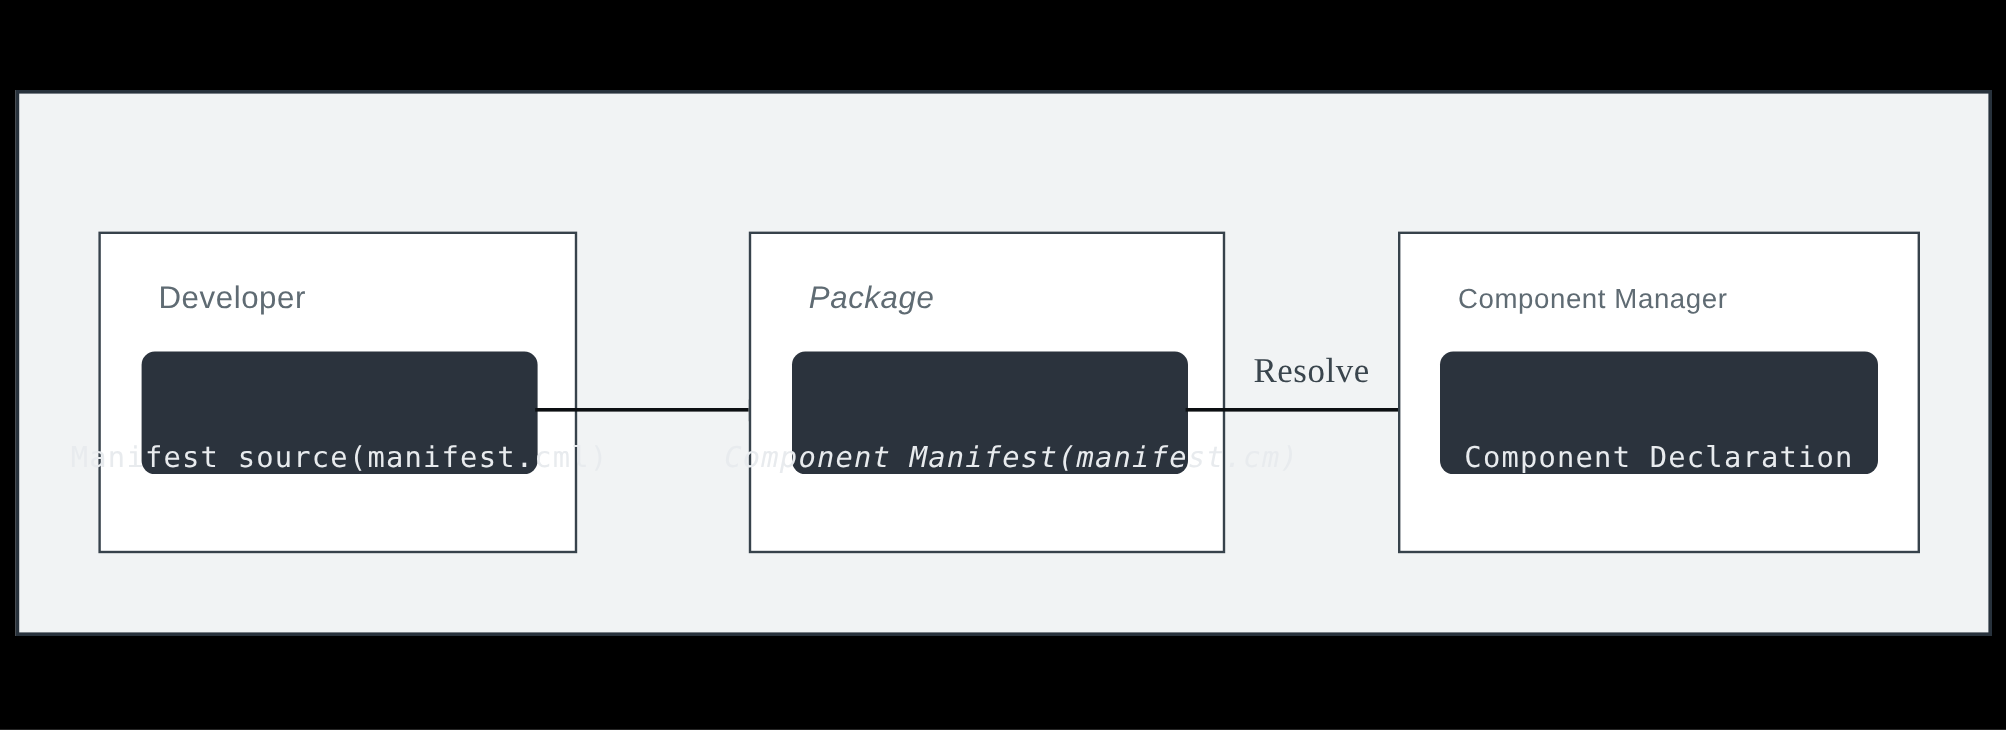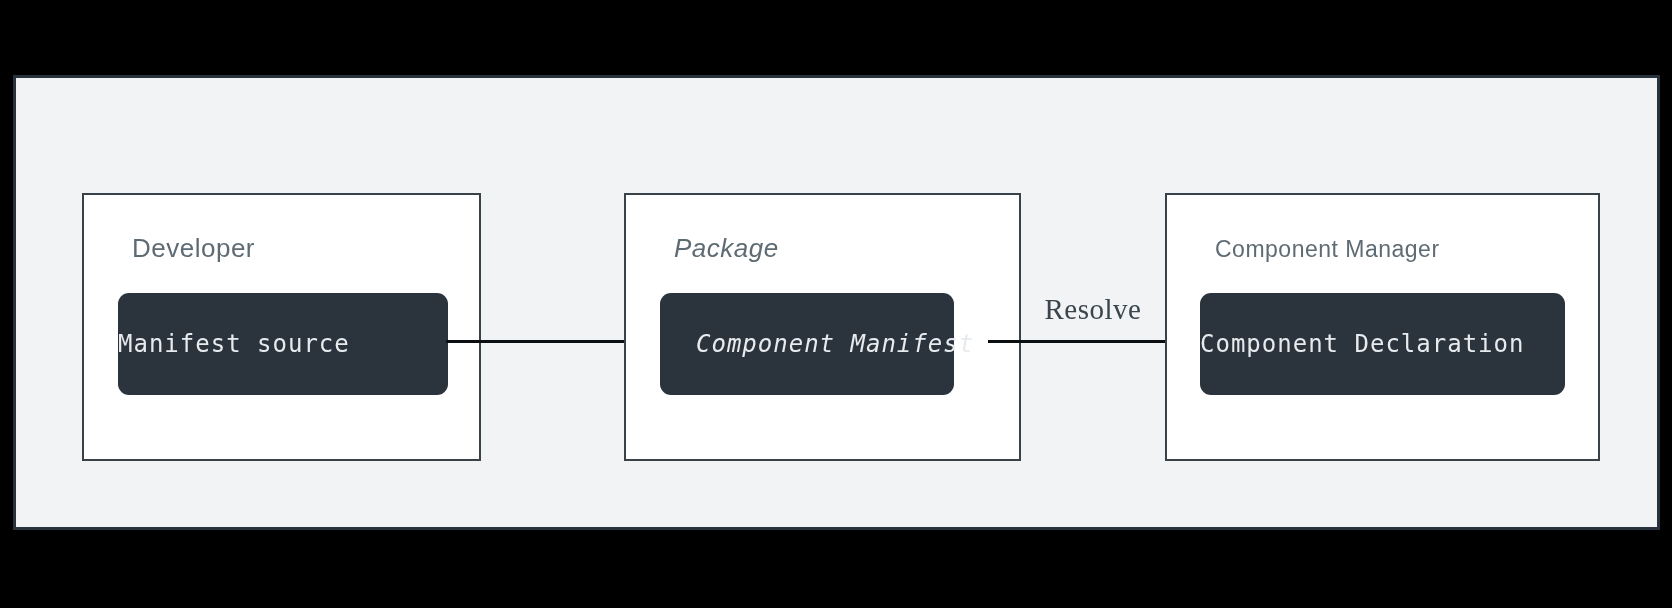--- a/index.html
+++ b/index.html
@@ -31,38 +31,38 @@
     white-space: nowrap;
   }
   .group-box.small-label .group-label { font-size: 23px; top: 41px; }
   .chip {
     position: absolute;
     top: 98px;
     height: 102px;
     background: var(--chip-bg, #2b333d);
     border-radius: 11px;
     display: flex;
-    flex-direction: column;
-    align-items: flex-start;
+    flex-direction: row;
+    align-items: flex-end;
     justify-content: center;
     text-align: center;
   }
   .chip .chip-line {
     font-family: "DejaVu Sans Mono", monospace;
     font-size: 24px;
     line-height: 27px;
     letter-spacing: 1px;
     color: var(--chip-text, #e8ebee);
     white-space: nowrap;
   }
   #node-developer { left: 66px;   top: 115px; width: 399px; height: 268px; }
   #node-package   { left: 608px;  top: 115px; width: 397px; height: 268px; font-style: italic; }
   #node-manager   { left: 1149px; top: 115px; width: 435px; height: 268px; }
   #node-developer .chip { left: 34px; width: 330px; }
-  #node-package   .chip { left: 34px; width: 294px; padding-left: 36px; }
+  #node-package   .chip { left: 34px; width: 330px; padding-left: 36px; }
   #node-manager   .chip { left: 33px; width: 365px; }
 
   .edge-label {
     position: absolute;
     top: 215px;
     width: 220px;
     text-align: center;
     font-size: 29px;
     color: var(--edge-label-color, #3a454d);
     letter-spacing: 0.5px;
@@ -93,30 +93,32 @@
 </style>
 </head>
 <body style="background: rgb(0, 0, 0);">
 
 <div class="panel">
 
   <div class="group-box" id="node-developer">
     <div class="group-label">Developer</div>
     <div class="chip">
       <div class="chip-line">Manifest source</div>
+      <div class="chip-line">(manifest.cml)</div>
     </div>
   </div>
 
   <div class="edge-line" id="edge-line-compile"></div>
   <div class="arrow-head" id="arrow-head-compile"></div>
 
   <div class="group-box" id="node-package">
     <div class="group-label">Package</div>
     <div class="chip">
       <div class="chip-line">Component Manifest</div>
+      <div class="chip-line">(manifest.cm)</div>
     </div>
   </div>
 
   <div class="edge-label" id="edge-label-resolve">Resolve</div>
   <div class="edge-line" id="edge-line-resolve"></div>
   <div class="arrow-head" id="arrow-head-resolve"></div>
 
   <div class="group-box small-label" id="node-manager">
     <div class="group-label">Component Manager</div>
     <div class="chip">

